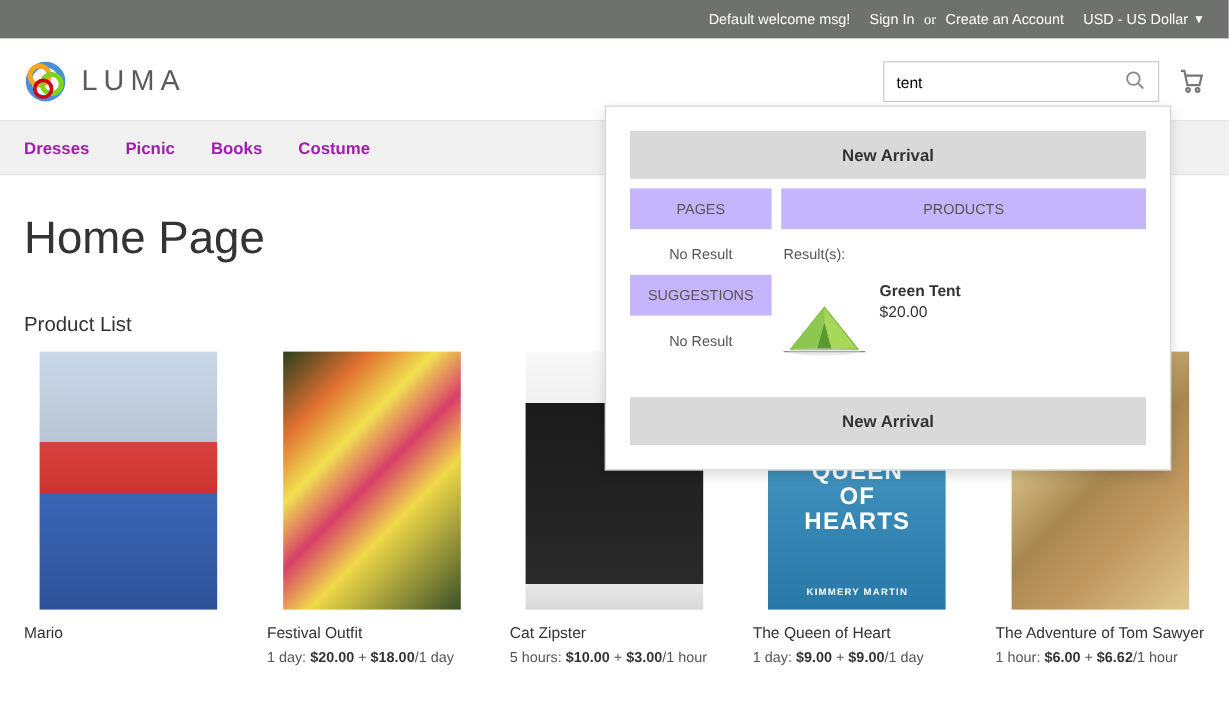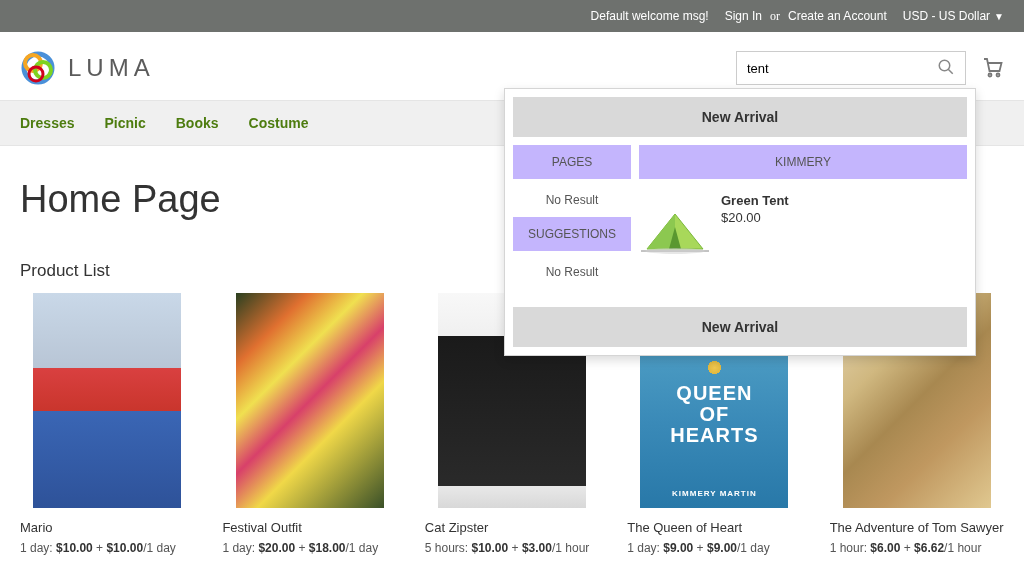--- a/index.html
+++ b/index.html
@@ -18,23 +18,23 @@
     .logo-text { font-size: 24px; letter-spacing: 5px; color: #5b5b5b; font-weight: 400; }
     
     .header-right { display: flex; align-items: center; gap: 14px; }
     .search-box { width: 230px; height: 34px; border: 1px solid #ccc; display: flex; align-items: center; padding: 0 10px; }
     .search-box input { border: 0; outline: 0; flex: 1; font-size: 13px; }
     .search-icon { width: 18px; height: 18px; color: #888; cursor: pointer; }
     .cart-icon { width: 24px; height: 24px; color: #777; cursor: pointer; }
     
     .nav-bar { background: #f0f0f0; padding: 0 20px; border-top: 1px solid #e5e5e5; border-bottom: 1px solid #e5e5e5; }
     .nav-bar ul { list-style: none; display: flex; gap: 30px; }
-    .nav-bar li { padding: 14px 0; font-weight: 600; color: #4d7c0f; cursor: pointer; font-size: 14px; }
+    .nav-bar li { padding: 14px 0; font-weight: 600; color: #a21caf; cursor: pointer; font-size: 14px; }
     
-    .search-dropdown { position: absolute; top: 88px; right: 48px; width: 472px; background: #fff; border: 1px solid #d5d5d5; box-shadow: 0 4px 10px rgba(0,0,0,0.15); padding: 8px; z-index: 100; }
+    .search-dropdown { position: absolute; top: 88px; right: 48px; width: 472px; background: #fff; border: 1px solid #d5d5d5; box-shadow: 0 4px 10px rgba(0,0,0,0.15); padding: 20px; z-index: 100; }
     .dd-banner { background: #d9d9d9; text-align: center; padding: 12px; font-weight: 600; color: #333; margin-bottom: 8px; cursor: pointer; }
     .dd-cols { display: flex; gap: 8px; }
     .dd-left { width: 118px; }
     .dd-right { flex: 1; }
     .dd-head { background: #c4b5fd; text-align: center; padding: 10px; font-size: 12px; color: #555; margin-bottom: 8px; }
     .dd-text { text-align: center; font-size: 12px; color: #555; padding: 6px 0 10px; }
     .dd-text-left { font-size: 12px; color: #555; padding: 6px 0 10px 2px; }
     .dd-product { display: flex; gap: 10px; padding: 6px 0; cursor: pointer; }
     .dd-product-img { width: 72px; height: 72px; background: #fff; display: flex; align-items: center; justify-content: center; }
     .dd-product-name { font-weight: 600; font-size: 13px; color: #333; }
@@ -113,21 +113,22 @@
 <div class="search-dropdown">
   <div class="dd-banner">New Arrival</div>
   <div class="dd-cols">
     <div class="dd-left">
       <div class="dd-head">PAGES</div>
       <div class="dd-text">No Result</div>
       <div class="dd-head">SUGGESTIONS</div>
       <div class="dd-text">No Result</div>
     </div>
     <div class="dd-right">
-      <div class="dd-head">KIMMERY</div>
+      <div class="dd-head">PRODUCTS</div>
+      <div class="dd-text-left">Result(s):</div>
       <div class="dd-product">
         <div class="dd-product-img">
           <svg class="tent-svg" viewBox="0 0 72 60">
               <path d="M8 50 L36 15 L64 50 Z" fill="#a8d85a" stroke="#7ab83a" stroke-width="1"></path>
               <path d="M8 50 L36 15 L36 50 Z" fill="#8cc850"></path>
               <path d="M30 50 L36 28 L42 50 Z" fill="#5a9830"></path>
               <line x1="2" y1="52" x2="70" y2="52" stroke="#888" stroke-width="1"></line>
               <ellipse cx="36" cy="52" rx="30" ry="3" fill="#d0d0d0" opacity="0.5"></ellipse>
             </svg>
         </div>
@@ -151,21 +152,20 @@
 </div>
 
 <h1 class="page-title">Home Page</h1>
 
 <div class="section-title">Product List</div>
 
 <div class="product-grid" id="product-grid">
     <div class="product-card">
       <div class="product-img img-mario"></div>
       <div class="product-name">Mario</div>
-      <div class="product-price">1 day: <span class="b">$10.00</span> + <span class="b">$10.00</span>/1 day</div>
     </div>
     <div class="product-card">
       <div class="product-img img-festival"></div>
       <div class="product-name">Festival Outfit</div>
       <div class="product-price">1 day: <span class="b">$20.00</span> + <span class="b">$18.00</span>/1 day</div>
     </div>
     <div class="product-card">
       <div class="product-img img-cat"></div>
       <div class="product-name">Cat Zipster</div>
       <div class="product-price">5 hours: <span class="b">$10.00</span> + <span class="b">$3.00</span>/1 hour</div>

